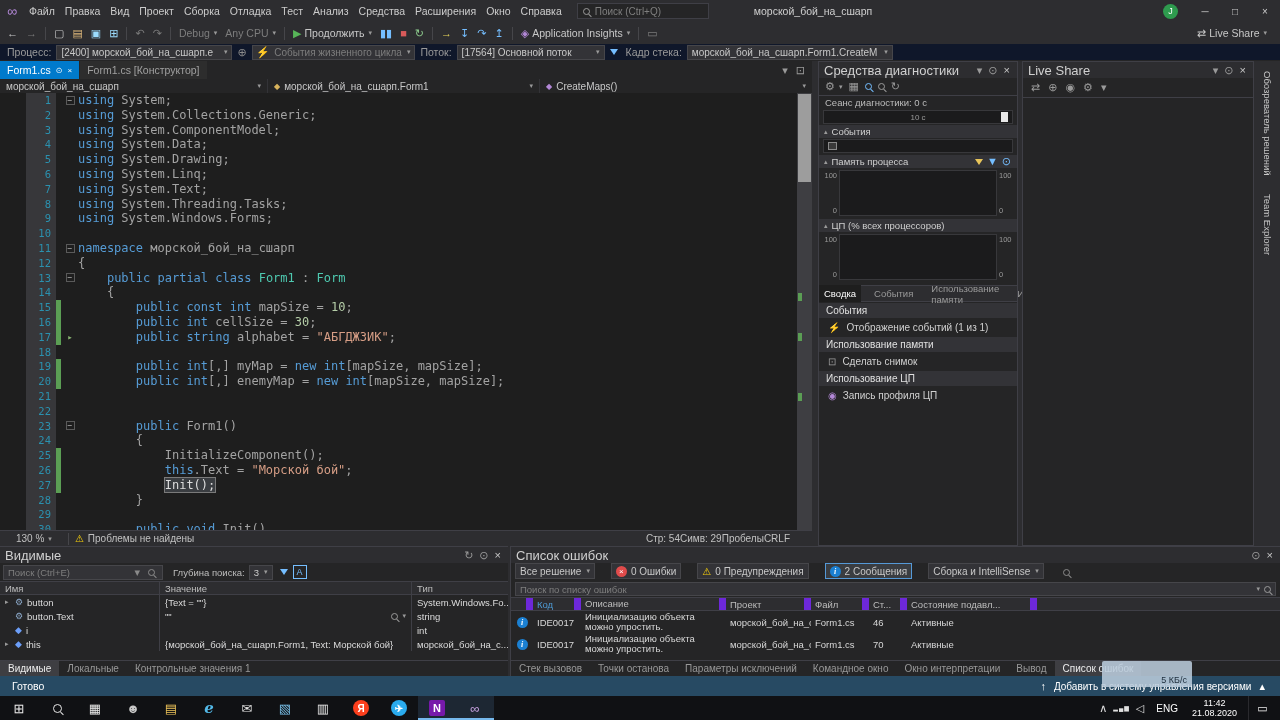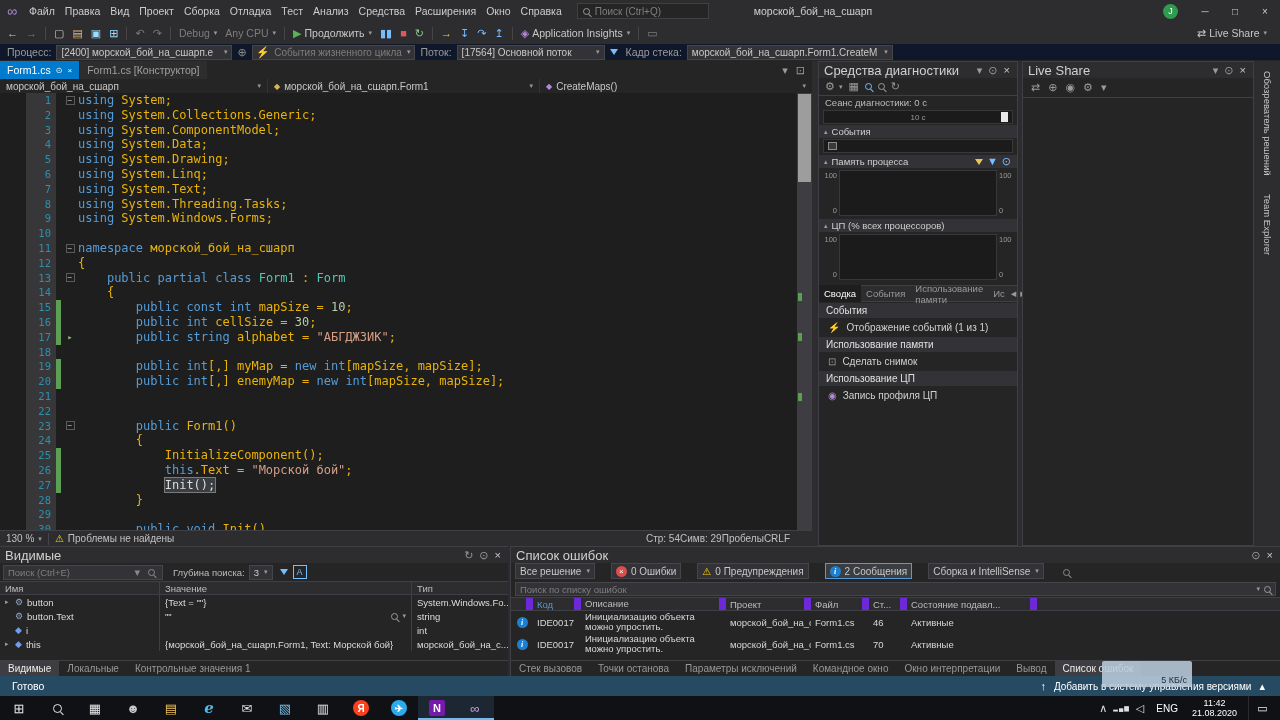--- a/index.html
+++ b/index.html
@@ -55,28 +55,28 @@
 #code{position:absolute;left:0;top:93px;width:797px;height:437px;background:#1e1e1e;overflow:hidden;font-family:"DejaVu Sans Mono","Liberation Mono",monospace;font-size:12px}
 .cl{display:flex;height:14.8px;line-height:14.8px;white-space:pre}
 .cl-margin{width:26px;background:#1e1e1e;flex-shrink:0}
 .cl-num{width:30px;background:#37373a;color:#2b91af;text-align:right;padding-right:5px;font-size:10.5px;flex-shrink:0}
 .cl-bar{width:5px;margin-right:1px;flex-shrink:0}
 .cl-bar.g{background:#5b9e54}
 .cl-fold{width:16px;display:flex;align-items:center;justify-content:center;flex-shrink:0}
 .fold-box{width:9px;height:9px;border:1px solid #5a5a5a;color:#b8b8b8;font-size:8px;line-height:7px;text-align:center;background:#1e1e1e}
 .cl-arrow{color:#8ab573;font-size:9px}
 .cl-code{flex:1;color:#dcdcdc}
-.tk-k{color:#569cd6}.tk-c{color:#4ec9b0}.tk-s{color:#d69d85}.tk-n{color:#b5cea8}.tk-t{color:#eab308}
+.tk-k{color:#569cd6}.tk-c{color:#4ec9b0}.tk-s{color:#d69d85}.tk-n{color:#b5cea8}.tk-t{color:#a3a3a3}
 .tk-bx{outline:1px solid #7a7a7a;background:#3a3d41;color:#dcdcdc}
 #vscroll{position:absolute;left:797px;top:93px;width:15px;height:437px;background:#3e3e42}
 #vthumb{position:absolute;left:1px;top:1px;width:13px;height:88px;background:#9d9d9d}
 .smark{position:absolute;left:1px;width:4px;height:8px;background:#5b9e54}
 
 #estatus{position:absolute;left:0;top:530px;width:812px;height:16px;background:#2d2d30;display:flex;align-items:center;font-size:10px;color:#c0c0c0;border-top:1px solid #3f3f46}
-#zoom{display:inline-flex;align-items:center;gap:3px;padding:0 6px}
+#zoom{display:inline-flex;align-items:center;gap:3px;padding:0 16px}
 .vsep{width:1px;height:12px;background:#46464a}
 #problems{display:inline-flex;align-items:center;gap:4px;padding:0 6px}
 #estatus-right{margin-left:auto;display:flex;padding-right:22px}
 .st-item{color:#c0c0c0}
 
 #diag{position:absolute;left:818px;top:61px;width:200px;height:485px;background:#252526;display:flex;flex-direction:column;border:1px solid #3f3f46}
 .phead{height:16px;display:flex;align-items:center;padding:0 5px;background:#2d2d30;flex-shrink:0}
 .phead-t{font-size:13px;color:#d0d0d0;flex:1;white-space:nowrap;overflow:hidden}
 .phead .ti{height:14px;padding:0 2px;font-size:9px;color:#9a9a9a}
 .dtoolbar{height:18px;padding:0 4px;border-bottom:1px solid #3f3f46;flex-shrink:0}
@@ -491,21 +491,21 @@
           <span>100</span>
           <span>0</span>
         </div>
       <div class="gplot"></div>
       <div class="gax r">
           <span>100</span>
           <span>0</span>
         </div>
     </div>
     <div class="dtabs">
-      <div class="irow" style="gap:0">
+      <div class="irow" style="gap:8px">
           <span class="ptab on">
             <span>Сводка</span>
           </span>
           <span class="ptab">
             <span>События</span>
           </span>
           <span class="ptab">
             <span>Использование памяти</span>
           </span>
           <span class="ptab">

